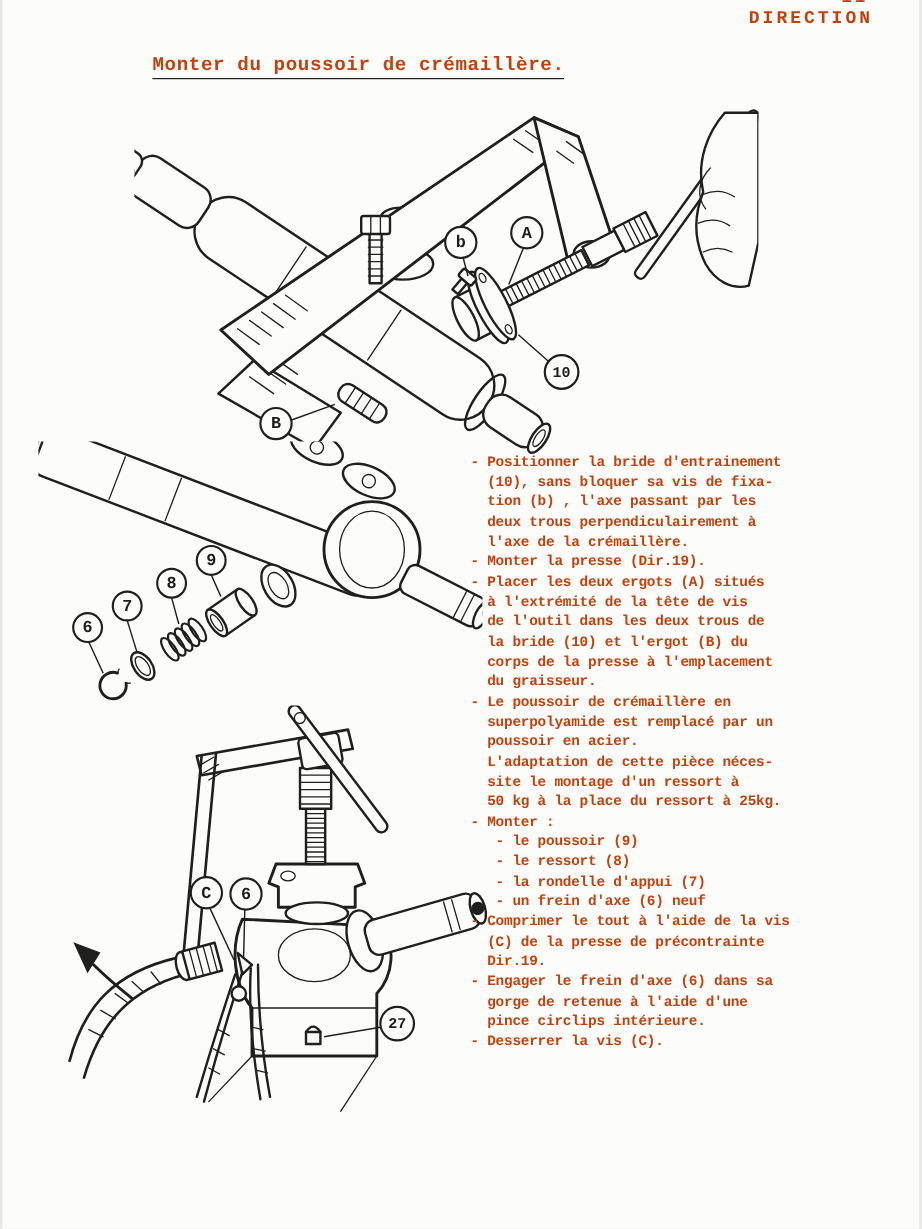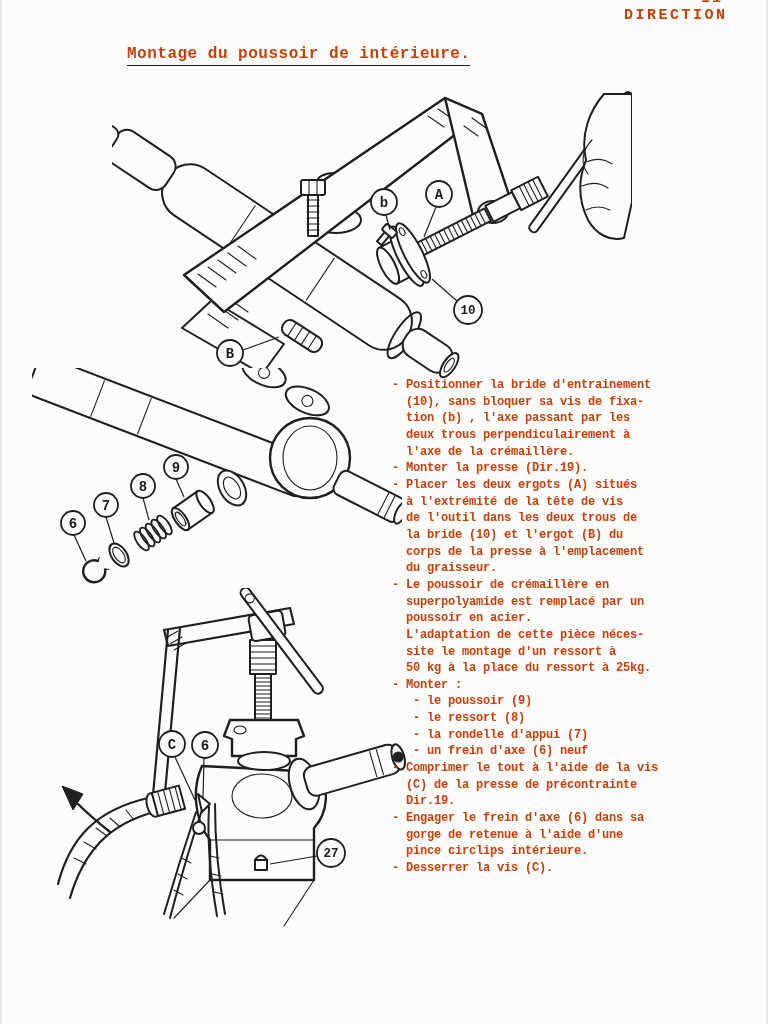--- a/index.html
+++ b/index.html
@@ -46,21 +46,21 @@
 </style>
 </head>
 <body>
 
 <div class="page">
 
   <div class="partial-page-number">11</div>
 
   <div class="section-title">DIRECTION</div>
 
-  <div class="doc-title">Montage du poussoir de intérieure.</div>
+  <div class="doc-title">Monter du poussoir de crémaillère.</div>
 
   <div class="figure fig-press-installation">
     <svg width="520" height="298" viewBox="0 0 520 298">
 
       <g transform="rotate(33.7 175 175)">
         <rect class="ink-fill" x="31" y="147" width="288" height="56" rx="27"></rect>
         <ellipse class="ink" cx="316" cy="175" rx="9" ry="27"></ellipse>
         <rect class="ink-fill" x="318" y="160" width="52" height="30" rx="13"></rect>
         <ellipse class="ink-fill" cx="370" cy="175" rx="6" ry="14"></ellipse>
         <ellipse class="ink-thin" cx="370" cy="175" rx="3.2" ry="8"></ellipse>

